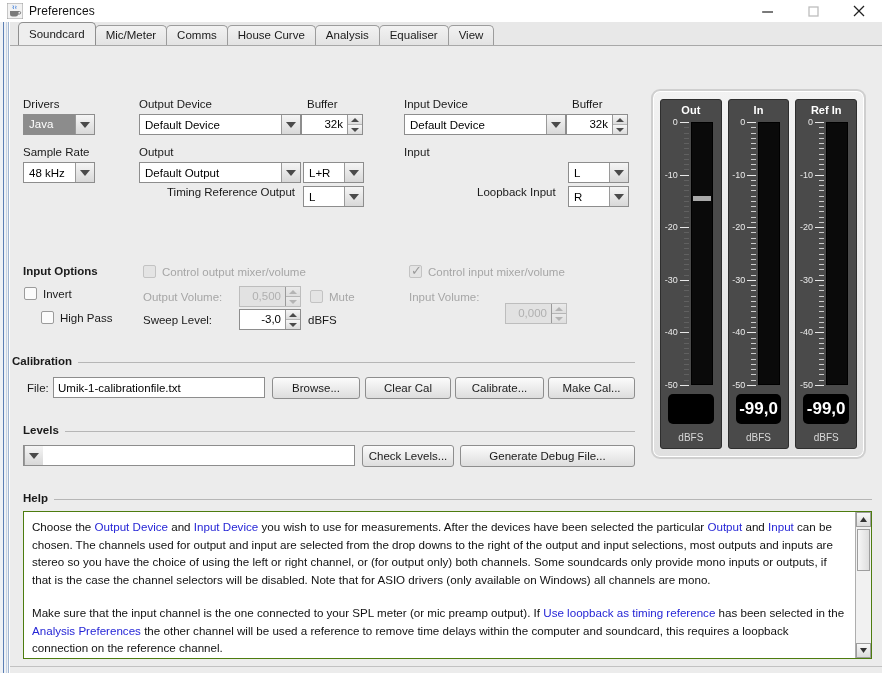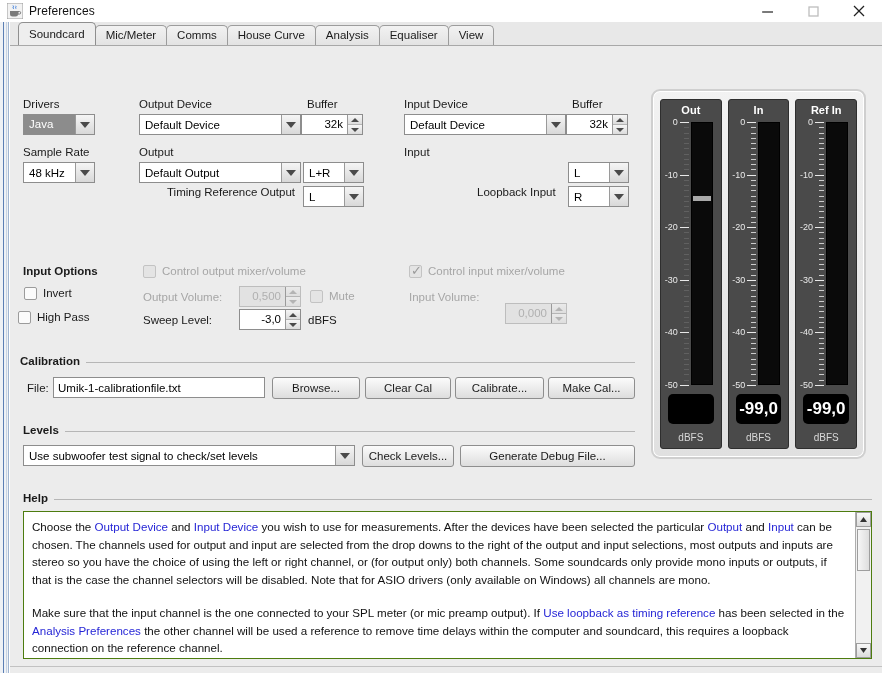--- a/index.html
+++ b/index.html
@@ -127,21 +127,21 @@
   .spin .btns i:first-child { border-bottom: 1px solid #b5b5b5; }
   .tri-up-s { width:0;height:0;border-left:4px solid transparent;border-right:4px solid transparent;border-bottom:4px solid #4a4a4a; }
   .tri-down-s { width:0;height:0;border-left:4px solid transparent;border-right:4px solid transparent;border-top:4px solid #4a4a4a; }
   .spin.dis { background: #e2e2e2; border-color: #bdbdbd; }
   .spin.dis .val { color: #b0b0b0; }
   .spin.dis .btns i { background: linear-gradient(#eaeaea,#dedede); }
   .spin.dis .tri-up-s { border-bottom-color:#b4b4b4; }
   .spin.dis .tri-down-s { border-top-color:#b4b4b4; }
 
   .cbx {
-    position: absolute; display: flex; gap: 6px;
+    position: absolute; display: flex; align-items: center; gap: 6px;
   }
   .cbx .box {
     width: 13px; height: 13px; background: #fbfbfb;
     border: 1px solid #9b9b9b; border-radius: 2px; flex: 0 0 auto;
     position: relative;
   }
   .cbx.dis .box { background: #e4e4e4; border-color: #c3c3c3; }
   .cbx .box .chk {
     position: absolute; left: 1px; top: -2px;
     font-size: 13px; line-height: 13px; color: #9a9a9a;
@@ -392,21 +392,21 @@
         <span class="arrowbox">
             <span class="tri-down"></span>
           </span>
       </div>
 
       <span class="lbl" style="position:absolute;left:13px;top:219px;font-weight:bold">Input Options</span>
       <div class="cbx" style="left:14px;top:241px">
         <span class="box"></span>
         <span class="lbl">Invert</span>
       </div>
-      <div class="cbx" style="left:8px;top:265px">
+      <div class="cbx" style="left:31px;top:265px">
         <span class="box"></span>
         <span class="lbl">High Pass</span>
       </div>
 
       <div class="cbx dis" style="left:133px;top:219px">
         <span class="box"></span>
         <span class="lbl dis">Control output mixer/volume</span>
       </div>
       <span class="lbl dis" style="position:absolute;left:133px;top:245px">Output Volume:</span>
       <div class="spin dis" style="left:229px;top:240px;width:62px">
@@ -451,21 +451,21 @@
         <span class="btns">
             <i>
               <span class="tri-up-s"></span>
             </i>
             <i>
               <span class="tri-down-s"></span>
             </i>
           </span>
       </div>
 
-      <span class="group-title" style="left:10px;top:309px">Calibration</span>
+      <span class="group-title" style="left:2px;top:309px">Calibration</span>
       <div class="group-rule" style="left:13px;top:316px;width:612px"></div>
       <span class="lbl" style="position:absolute;left:17px;top:336px">File:</span>
       <div class="txtfield" style="left:43px;top:331px;width:212px">
         <span>Umik-1-calibrationfile.txt</span>
       </div>
       <div class="btn" style="left:262px;top:331px;width:88px">
           <span>Browse...</span>
         </div>
       <div class="btn" style="left:355px;top:331px;width:86px">
           <span>Clear Cal</span>
@@ -473,21 +473,20 @@
       <div class="btn" style="left:445px;top:331px;width:89px">
           <span>Calibrate...</span>
         </div>
       <div class="btn" style="left:538px;top:331px;width:87px">
           <span>Make Cal...</span>
         </div>
 
       <span class="group-title" style="left:13px;top:378px">Levels</span>
       <div class="group-rule" style="left:13px;top:385px;width:612px"></div>
       <div class="combo" style="left:13px;top:399px;width:332px">
-        <span class="val">Use subwoofer test signal to check/set levels</span>
         <span class="arrowbox">
             <span class="tri-down"></span>
           </span>
       </div>
       <div class="btn" style="left:352px;top:399px;width:92px">
           <span>Check Levels...</span>
         </div>
       <div class="btn" style="left:450px;top:399px;width:175px">
           <span>Generate Debug File...</span>
         </div>

